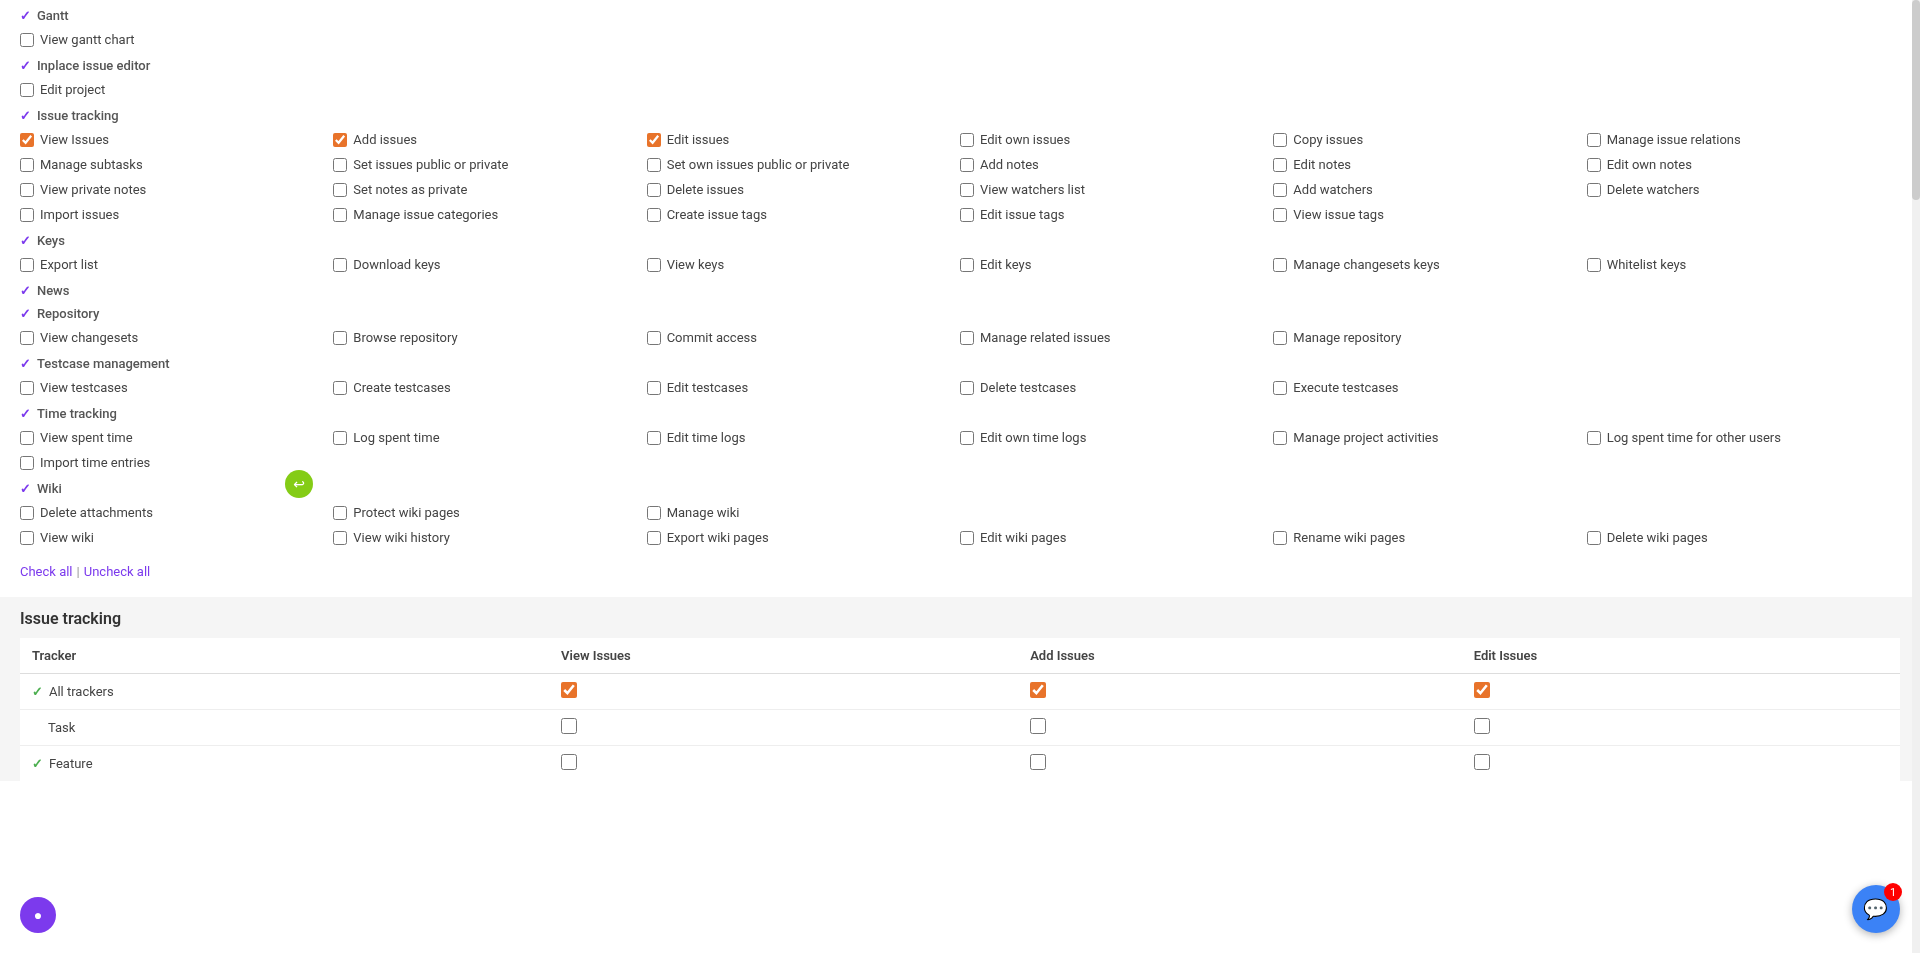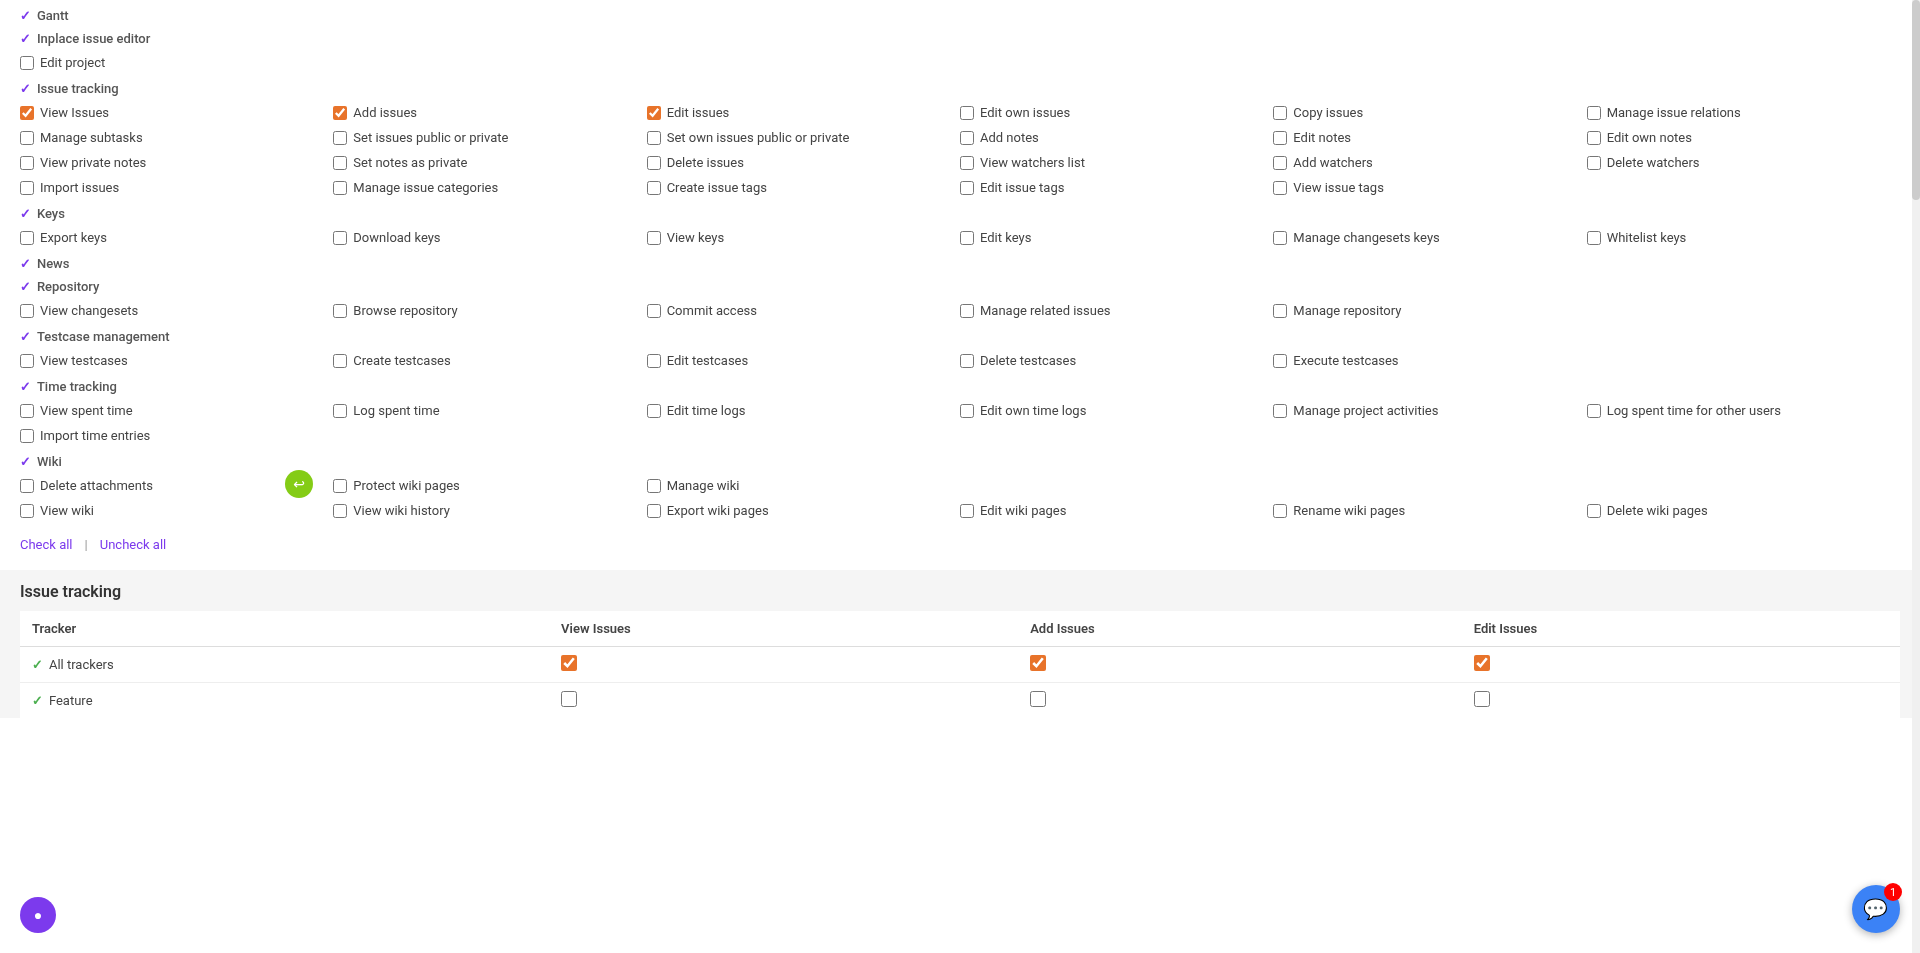--- a/index.html
+++ b/index.html
@@ -52,21 +52,21 @@
       cursor: pointer;
       accent-color: #e8732a;
     }
 
     .section-divider {
       margin: 8px 0;
     }
 
     .check-all-links {
       display: flex;
-      gap: 12px;
+      gap: 4px;
       padding: 8px 20px;
       margin-top: 8px;
       text-align: right;
     }
 
     .check-all-links a {
       color: #7c3aed;
       text-decoration: none;
       font-size: 13px;
     }
@@ -219,20 +219,26 @@
 
 <div style="position: relative;">
 
   <div class="permissions-section">
 
     <div class="section-divider">
       <div class="section-header">
         <span class="check-icon">✓</span>
         <span>Gantt</span>
       </div>
+      <div class="permission-grid">
+        <div class="permission-item">
+          <input type="checkbox" style="">
+          <label>View gantt chart</label>
+        </div>
+      </div>
     </div>
 
     <div class="section-divider" style="margin-top:6px;">
       <div class="section-header">
         <span class="check-icon">✓</span>
         <span>Inplace issue editor</span>
       </div>
       <div class="permission-grid">
         <div class="permission-item">
           <input type="checkbox" style="">
@@ -354,21 +360,21 @@
     </div>
 
     <div class="section-divider" style="margin-top:6px;">
       <div class="section-header">
         <span class="check-icon">✓</span>
         <span>Keys</span>
       </div>
       <div class="permission-grid">
         <div class="permission-item">
           <input type="checkbox" style="">
-          <label>Export keys</label>
+          <label>Export list</label>
         </div>
         <div class="permission-item">
           <input type="checkbox" style="">
           <label>Download keys</label>
         </div>
         <div class="permission-item">
           <input type="checkbox" style="">
           <label>View keys</label>
         </div>
         <div class="permission-item">
@@ -579,20 +585,36 @@
             <input type="checkbox" class="tracker-checkbox" checked="" style="accent-color: rgb(232, 115, 42);">
           </td>
           <td>
             <input type="checkbox" class="tracker-checkbox" checked="" style="accent-color: rgb(232, 115, 42);">
           </td>
           <td>
             <input type="checkbox" class="tracker-checkbox" checked="" style="accent-color: rgb(232, 115, 42);">
           </td>
         </tr>
 
+        <tr>
+          <td>
+            <div class="tracker-name" style="padding-left:16px;">
+              <span>Task</span>
+            </div>
+          </td>
+          <td>
+            <input type="checkbox" class="tracker-checkbox" style="">
+          </td>
+          <td>
+            <input type="checkbox" class="tracker-checkbox" style="">
+          </td>
+          <td>
+            <input type="checkbox" class="tracker-checkbox" style="">
+          </td>
+        </tr>
 
         <tr>
           <td>
             <div class="tracker-name">
               <span class="green-check">✓</span>
               <span>Feature</span>
             </div>
           </td>
           <td>
             <input type="checkbox" class="tracker-checkbox" style="">

